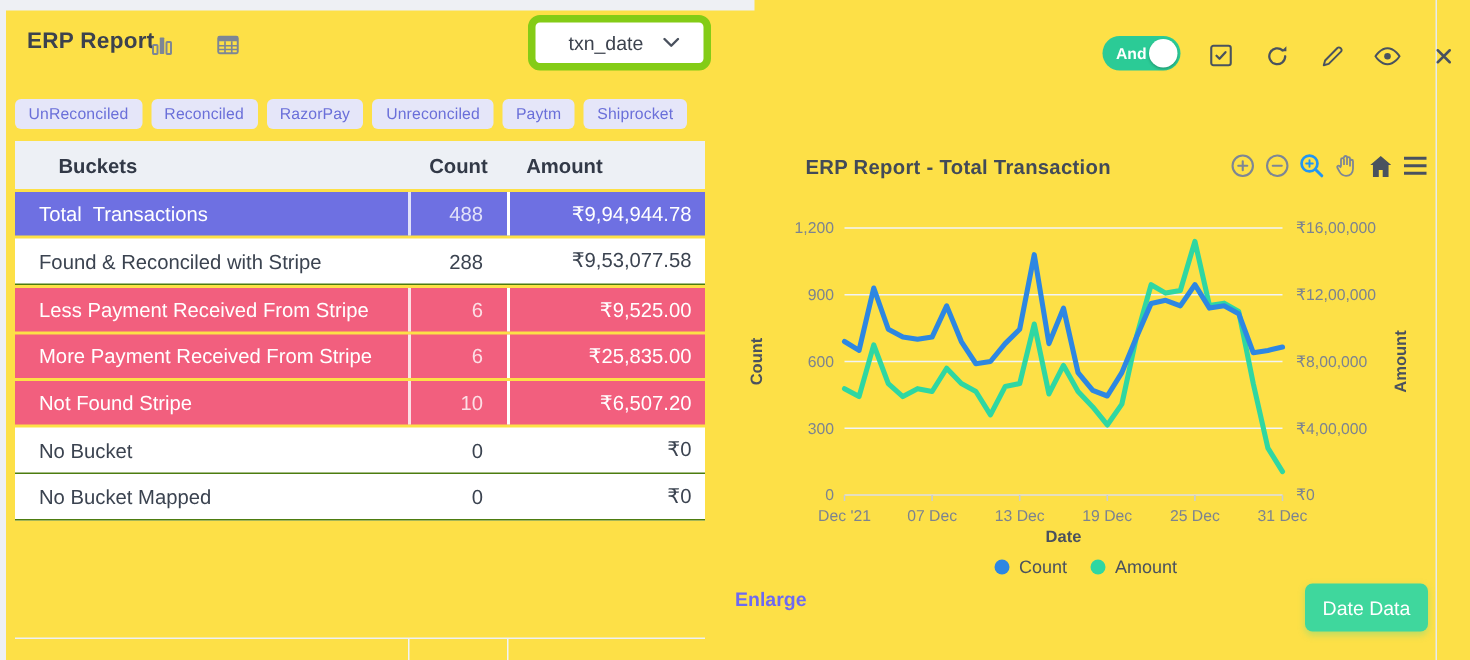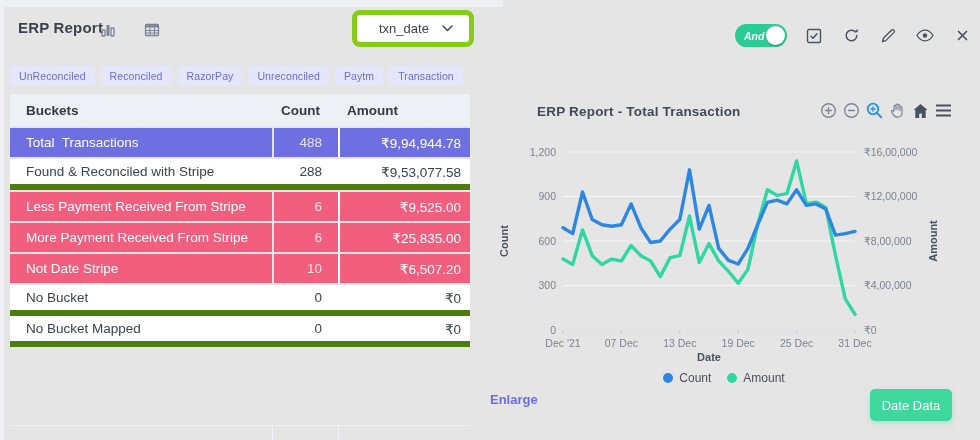--- a/index.html
+++ b/index.html
@@ -1,53 +1,53 @@
 <!DOCTYPE html>
 <html><head>
 <meta charset="utf-8">
 <style>
   * { margin:0; padding:0; box-sizing:border-box; }
   html,body { width:980px; height:440px; overflow:hidden; background:#fff;
     font-family:"Liberation Sans","DejaVu Sans",sans-serif; }
-  #app { position:relative; width:980px; height:440px; background:#e5e5e5; }
+  #app { position:relative; width:980px; height:440px; background:#fde047; }
 
   .edge-strip-left { position:absolute; left:0; top:0; width:4px; height:440px; background:#eef0f4; }
   .edge-strip-top  { position:absolute; left:0; top:0; width:503px; height:7px; background:#eef0f4; }
   .panel-divider   { position:absolute; left:957px; top:0; width:1px; height:440px; background:#e7eaef; }
 
   
   .report-title { position:absolute; left:18px; top:19px; font-size:15px; font-weight:700; color:#3c424e; letter-spacing:.2px; }
   .view-icons { position:absolute; left:98px; top:20px; display:flex; gap:24px; }
   .icon-btn { width:20px; height:20px; display:inline-flex; align-items:center; justify-content:center; cursor:pointer; }
   .dropdown { position:absolute; left:352px; top:10px; width:122px; height:37px; border:5px solid #84cc16;
     border-radius:8px; background:#fff; display:flex; align-items:center; justify-content:space-between;
     padding:0 12px 0 22px; cursor:pointer; }
   .dropdown .val { font-size:13px; color:#3c424e; }
 
-  .right-controls { position:absolute; left:735px; top:24px; display:flex; align-items:center; gap:17px;font-style:italic; }
+  .right-controls { position:absolute; left:735px; top:24px; display:flex; align-items:flex-end; gap:17px; }
   .toggle { width:52px; height:23px; border-radius:12px; background:#2bcb96; position:relative; cursor:pointer;
     display:flex; align-items:center; }
   .toggle .lbl { color:#fff; font-size:10.5px; font-weight:700; margin-left:9px; }
   .toggle .knob { position:absolute; right:2px; top:2px; width:19px; height:19px; border-radius:50%; background:#fff;
     box-shadow:0 1px 2px rgba(0,0,0,.25); }
 
   
   .chips { position:absolute; left:10px; top:66px; display:flex; gap:6px; }
   .chip { background:#e5e6f9; color:#6a6fd9; font-size:10.5px; font-weight:400; padding:4px 9px; border-radius:4px;
     cursor:pointer; letter-spacing:.1px; }
 
   
   .tbl { position:absolute; left:10px; top:94px; width:460px; }
   .trow { display:flex; align-items:stretch; }
   .trow .c1 { width:262px; padding:0 8px 0 16px; display:flex; align-items:center; white-space:pre-wrap; }
   .trow .c2 { width:66px;  padding-right:16px; display:flex; align-items:center; justify-content:flex-end; }
   .trow .c3 { width:132px; padding-right:9px;  display:flex; align-items:center; justify-content:flex-end; }
-  .thead { height:32px; background:#edf0f5; font-size:13.5px; font-weight:700; color:#323947; }
+  .thead { height:32px; background:#edf0f5; font-size:13.5px; font-weight:700; color:#323947;padding-left:13px; }
   .thead .c2, .thead .c3 { justify-content:flex-start; padding-left:9px; }
-  .trow.data { height:31px; font-size:13.5px; color:#3b4350; background:#fff; border-bottom:6px solid #4d7c0f; cursor:pointer; }
+  .trow.data { height:31px; font-size:13.5px; color:#3b4350; background:#fff; border-bottom:1px solid #4d7c0f; cursor:pointer; }
   .trow.purple, .trow.pink { color:#fff; border-bottom:none; margin:2px 0; height:29px; }
   .trow.purple { background:#6e70e2; }
   .trow.pink   { background:#f25f7e; }
   .trow.purple .c2, .trow.purple .c3, .trow.pink .c2, .trow.pink .c3 { border-left:2px solid #fff; }
   .trow.purple .c2, .trow.pink .c2 { opacity:.8; }
   .tbl-partial { position:absolute; left:10px; top:425px; width:460px; height:15px; border-top:1px solid #edf0f5; display:flex; }
   .tbl-partial .p1 { width:262px; } .tbl-partial .p2 { width:66px; border-left:1px solid #f0f3f7; }
   .tbl-partial .p3 { width:132px; border-left:1px solid #f0f3f7; }
 
   
@@ -134,21 +134,21 @@
         </span>
       </span>
   </div>
 
   <div class="chips" id="chips">
       <span class="chip"><span>UnReconciled</span></span>
       <span class="chip"><span>Reconciled</span></span>
       <span class="chip"><span>RazorPay</span></span>
       <span class="chip"><span>Unreconciled</span></span>
       <span class="chip"><span>Paytm</span></span>
-      <span class="chip"><span>Transaction</span></span>
+      <span class="chip"><span>Shiprocket</span></span>
     </div>
 
   <div class="tbl">
     <div class="trow thead">
       <div class="c1">Buckets</div>
       <div class="c2">Count</div>
       <div class="c3">Amount</div>
     </div>
     <div id="tbody">
         <div class="trow data purple">
@@ -165,21 +165,21 @@
     <div class="c1">Less Payment Received From Stripe</div>
     <div class="c2">6</div>
     <div class="c3">₹9,525.00</div>
   </div>
         <div class="trow data pink">
     <div class="c1">More Payment Received From Stripe</div>
     <div class="c2">6</div>
     <div class="c3">₹25,835.00</div>
   </div>
         <div class="trow data pink">
-    <div class="c1">Not Date Stripe</div>
+    <div class="c1">Not Found Stripe</div>
     <div class="c2">10</div>
     <div class="c3">₹6,507.20</div>
   </div>
         <div class="trow data white">
     <div class="c1">No Bucket</div>
     <div class="c2">0</div>
     <div class="c3">₹0</div>
   </div>
         <div class="trow data white">
     <div class="c1">No Bucket Mapped</div>

